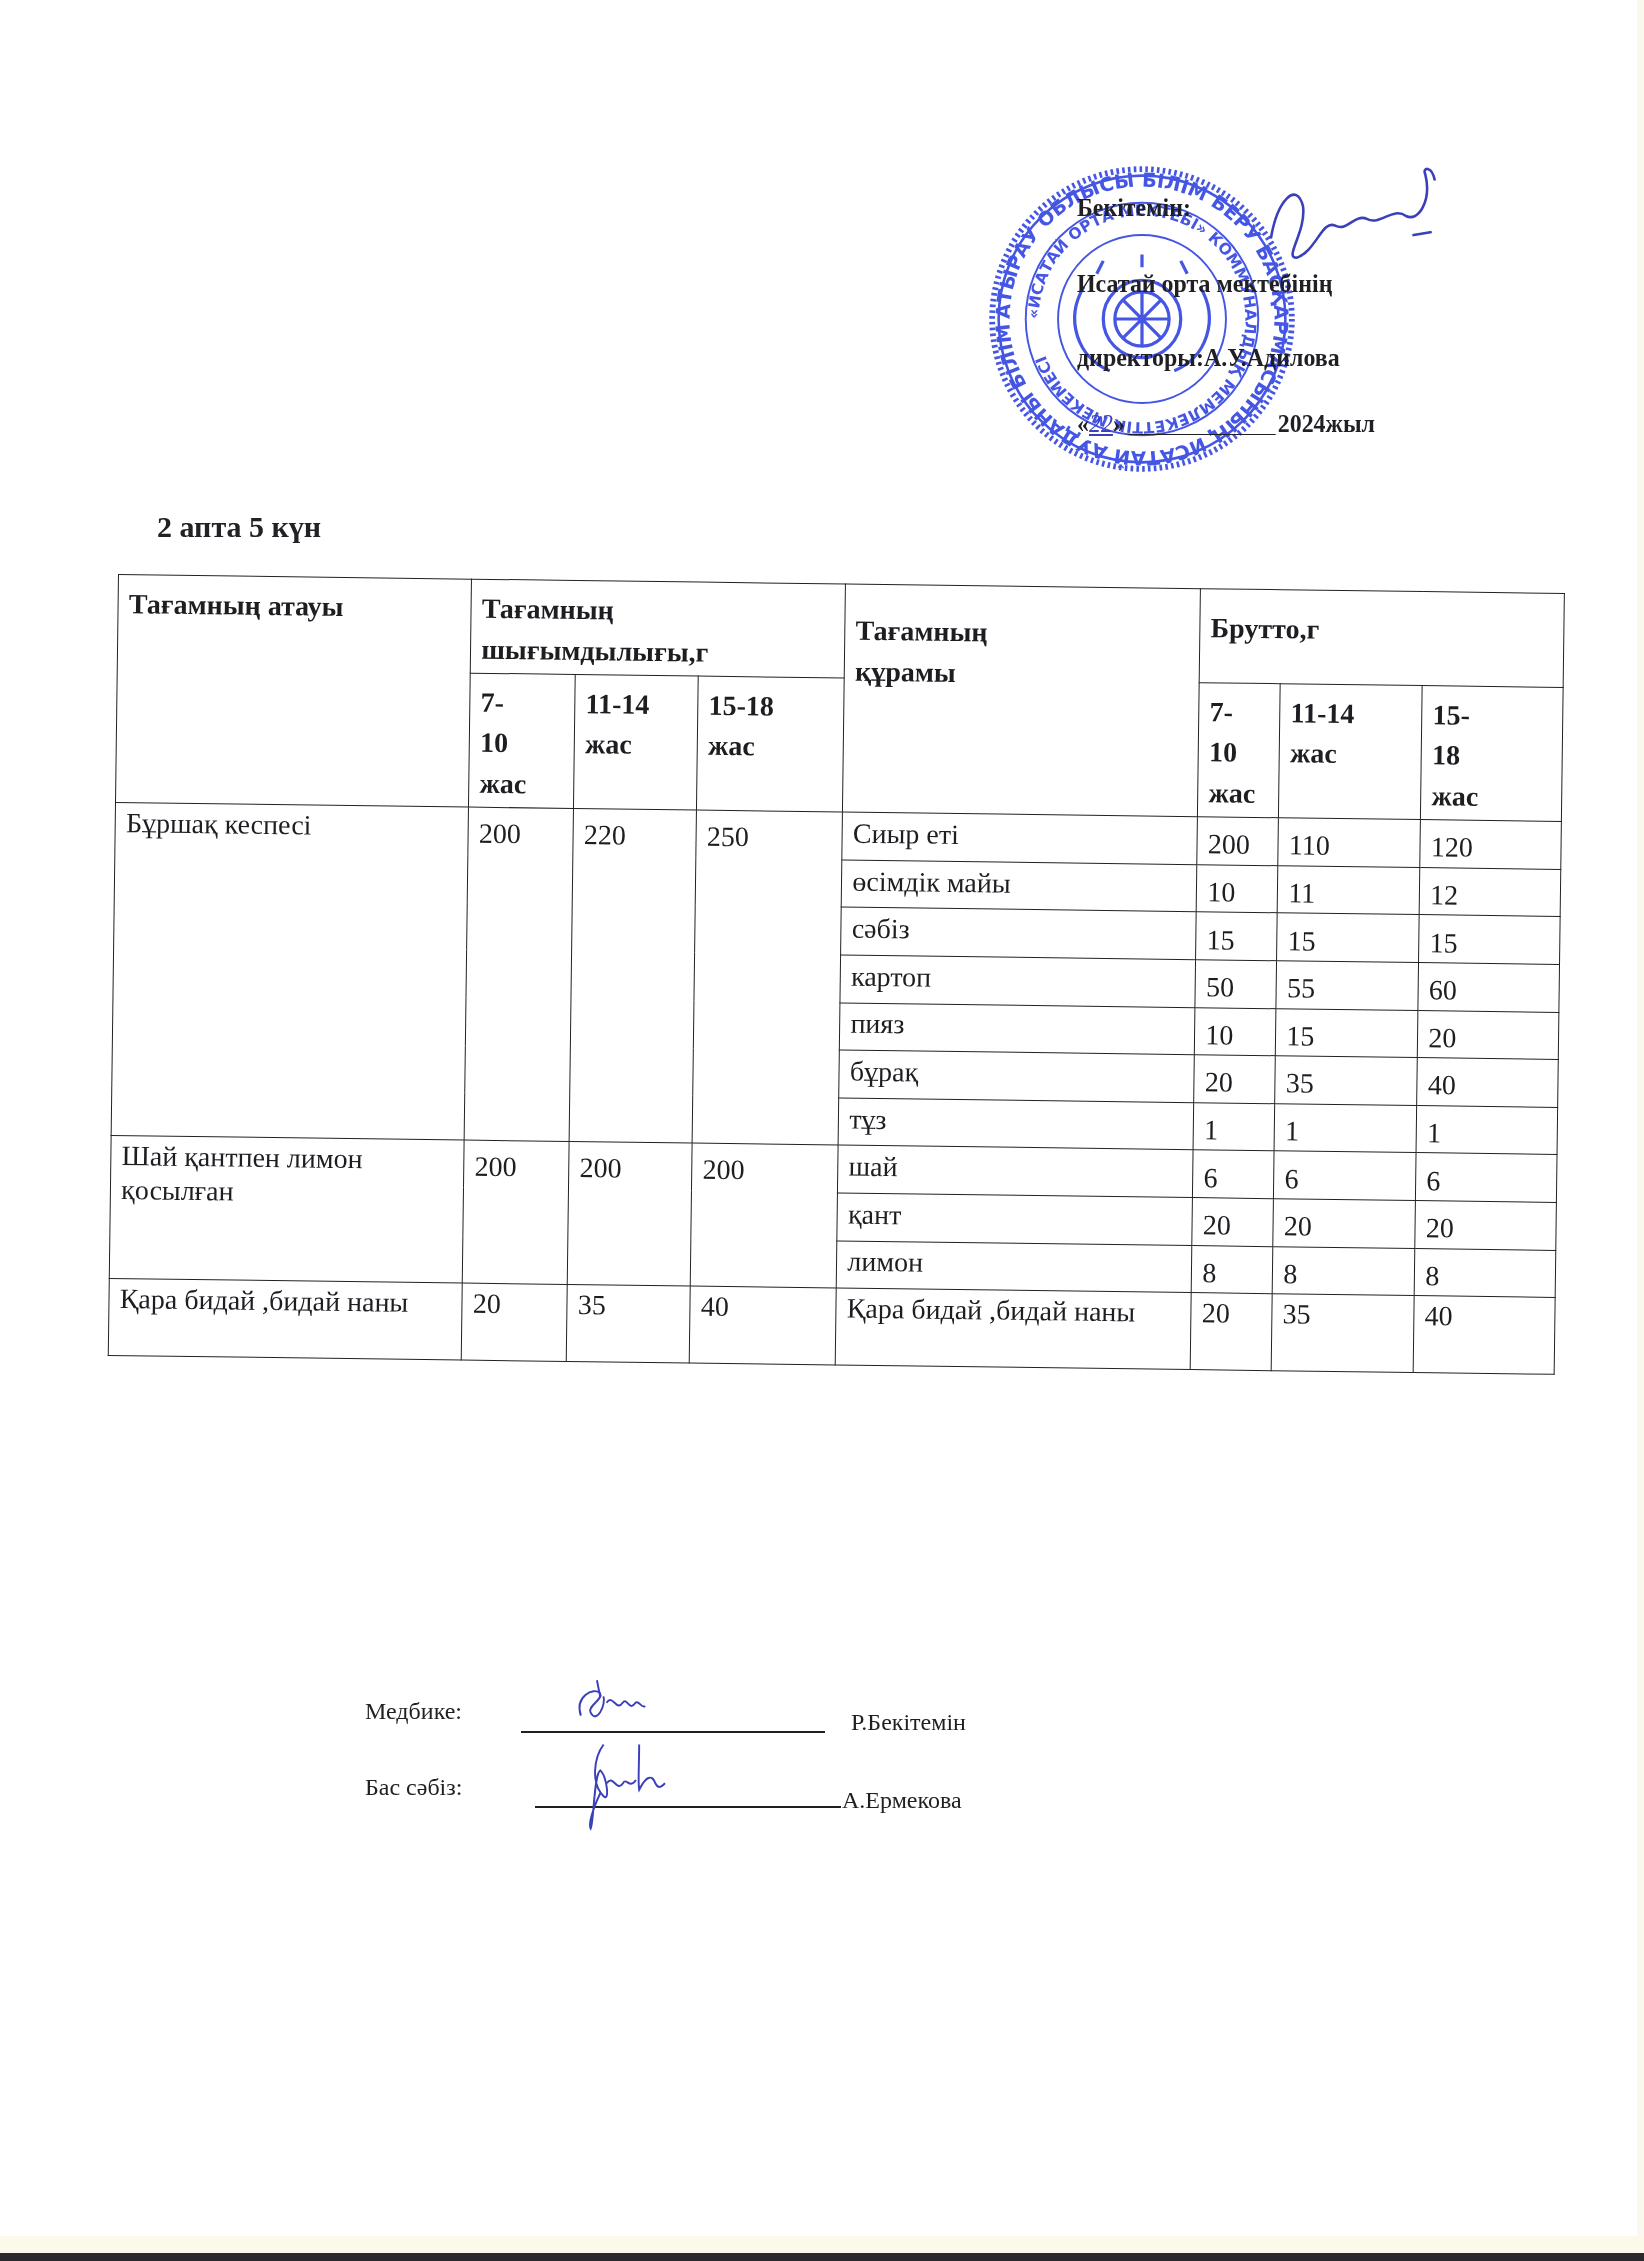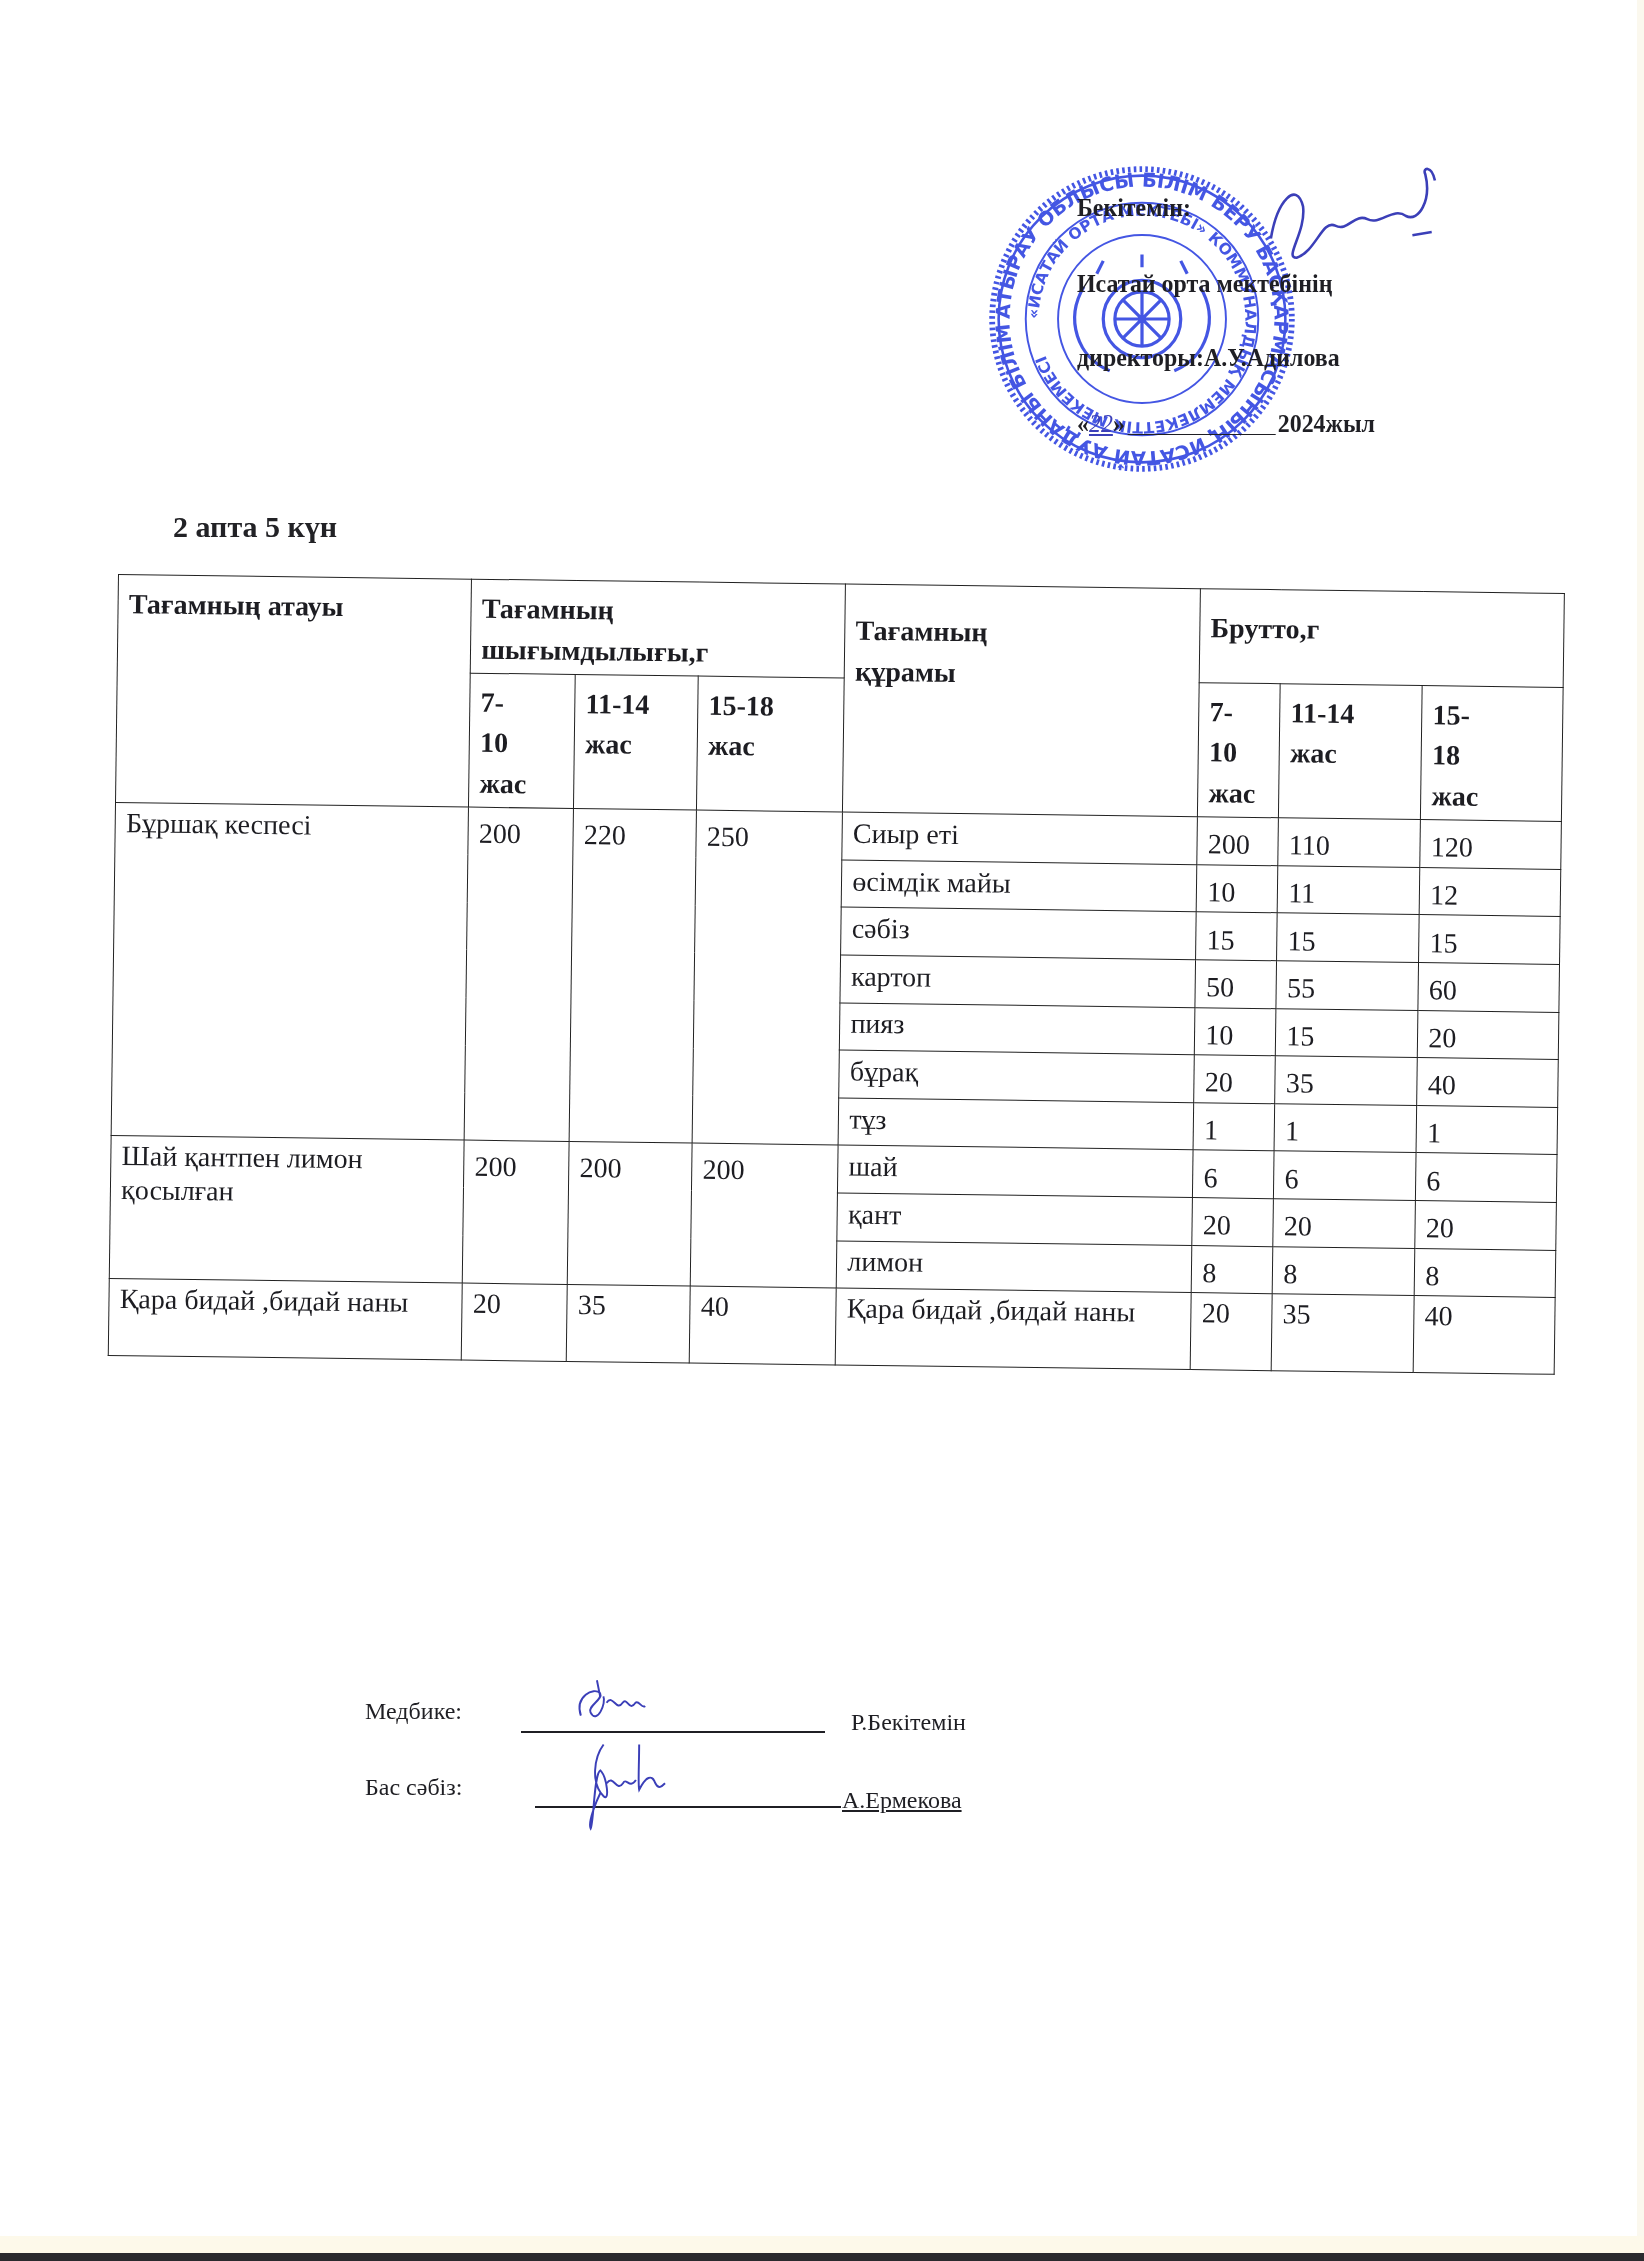--- a/index.html
+++ b/index.html
@@ -27,21 +27,21 @@
   }
   .stamp {
     position: absolute; left: 987px; top: 164px; width: 310px; height: 310px;
     border-radius: 50%; opacity: 0.88;
   }
   .stamp svg { width: 100%; height: 100%; }
   .signature { position: absolute; }
 
   .day-title {
     position: absolute; left: 157px; top: 510px; font-weight: bold;
-    font-size: 30px; color: #222226; margin-left: 16px;
+    font-size: 30px; color: #222226;
   }
 
   
   .menu-table {
     position: absolute; left: 118px; top: 574px; width: 1445px;
     border-collapse: collapse; table-layout: fixed;
     transform: rotate(0.75deg); transform-origin: left top;
   }
   .menu-table td, .menu-table th {
     border: 1.6px solid #222; vertical-align: top; text-align: left;
@@ -243,14 +243,14 @@
 <svg class="signature" style="left:568px; top:1677px; width:90px; height:58px;" viewBox="0 0 140 90">
   <path d="M20,60 C10,30 40,15 50,25 C55,35 30,45 35,55 C45,75 60,40 55,30 M60,40 C70,25 75,55 85,40 C92,30 95,55 105,40 C110,35 115,50 120,45 M45,5 L50,30" fill="none" stroke="#3b3fb8" stroke-width="3"></path>
 </svg>
 <div class="footer-line" style="left:851px; top:1709px;">Р.Бекітемін</div>
 
 <div class="footer-line" style="left:365px; top:1774px;">Бас сәбіз:</div>
 <div class="sign-underline" style="left:535px; top:1806px; width:306px;"></div>
 <svg class="signature" style="left:568px; top:1738px; width:110px; height:97px;" viewBox="0 0 170 150">
   <path d="M55,10 C40,30 35,70 55,90 C65,100 60,60 50,50 C40,55 40,130 35,140 C30,130 45,95 50,85 M60,70 C70,55 75,85 85,70 C90,60 95,80 105,65 M110,10 C110,40 108,70 110,80 C120,60 130,55 135,70 C140,80 145,75 150,70" fill="none" stroke="#3b3fb8" stroke-width="3"></path>
 </svg>
-<div class="footer-line" style="left:842px; top:1787px;text-decoration:underline;">А.Ермекова</div>
+<div class="footer-line" style="left:842px; top:1787px;">А.Ермекова</div>
 
 
 </body></html>

